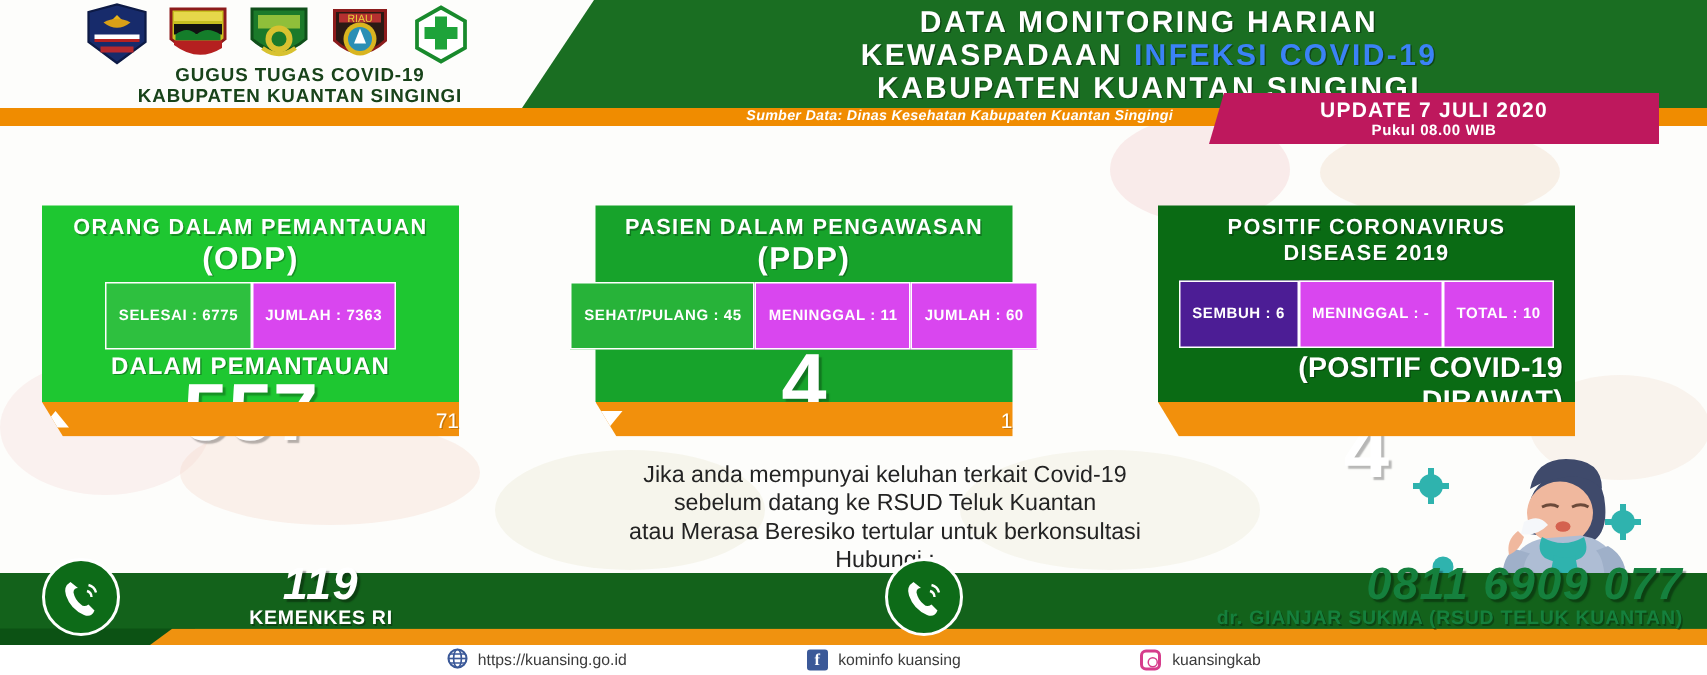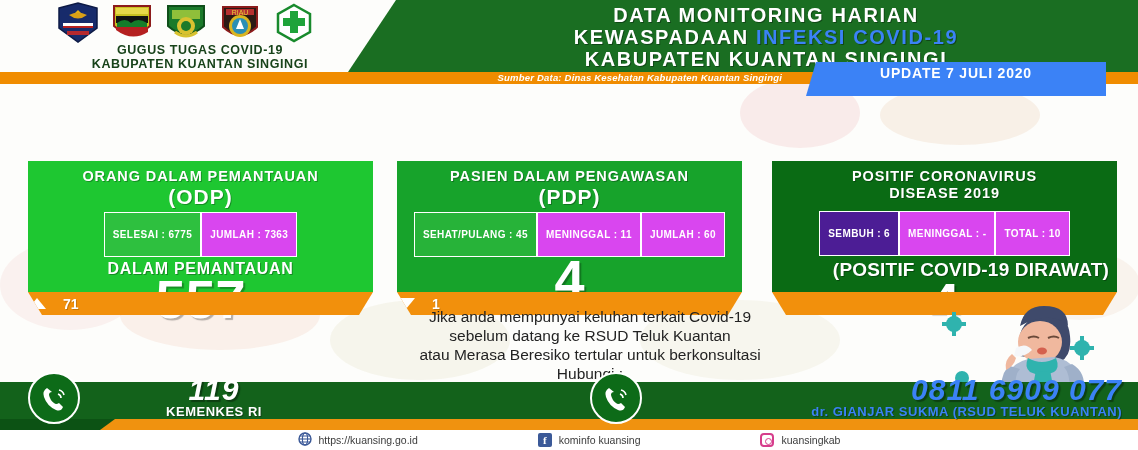--- a/index.html
+++ b/index.html
@@ -48,30 +48,30 @@
     background: #f08c00;
   }
   .source-text {
     position: absolute; left: 0; top: 72px; width: 800px; height: 12px;
     text-align: right; padding-right: 18px;
     font-size: 9.5px; font-style: italic; font-weight: bold; color: #ffffff;
     line-height: 12px; letter-spacing: .2px;
   }
   .update-box {
     position: absolute; left: 806px; top: 62px; width: 300px; height: 34px;
-    background: #3b82f6;
+    background: #be185d;
     clip-path: polygon(10px 0, 300px 0, 300px 34px, 0 34px);
     color: #ffffff; text-align: center; padding-top: 3px;
   }
   .update-line1 { font-size: 14px; font-weight: bold; letter-spacing: .8px; }
   .update-line2 { font-size: 10px; font-weight: bold; letter-spacing: .4px; margin-top: 1px; }
 
   
   .cards { position: absolute; left: 0; top: 137px; width: 1138px; height: 155px; }
-  .card { position: absolute; top: 0; width: 345px; margin-top: 24px; }
+  .card { position: absolute; top: 0; width: 278px; }
   .card1 { left: 28px; }
   .card2 { left: 397px; }
   .card3 { left: 772px; }
   .card-body {
     width: 100%; height: 131px; padding: 7px 8px 0;
     color: #ffffff; text-align: center; position: relative;
   }
   .card1 .card-body { background: #1ec731; }
   .card2 .card-body { background: #17a32b; }
   .card3 .card-body { background: #0a6b14; }
@@ -92,22 +92,22 @@
   .badge.dark { background: #d946ef; }
 
   .card-sub { font-size: 16px; font-weight: bold; letter-spacing: .7px; margin-top: 3px;
               text-shadow: 1px 1px 0 rgba(0,0,0,.3); }
   .card-sub.small { font-size: 19px; letter-spacing: .2px; text-align: right; }
   .card-num { font-size: 54px; font-weight: bold; line-height: 46px; margin-top: -2px;
               text-shadow: 2px 2px 1px rgba(0,0,0,.28); }
 
   .card-foot {
     height: 23px; background: #f2900c; color: #ffffff;
-    display: flex; align-items: center; justify-content: flex-start; gap: 17px;
-    font-size: 14px; font-weight: bold;
+    display: flex; align-items: center; justify-content: space-between; gap: 17px;
+    font-size: 14px; font-weight: normal;
     clip-path: polygon(0 0, 345px 0, 331px 23px, 14px 23px);
     text-shadow: 1px 1px 0 rgba(0,0,0,.18);
   }
   .tri-up, .tri-down { width: 0; height: 0; }
   .tri-up { border-left: 9px solid transparent; border-right: 9px solid transparent; border-bottom: 11px solid #ffffff; }
   .tri-down { border-left: 9px solid transparent; border-right: 9px solid transparent; border-top: 11px solid #ffffff; }
 
   
   .advice {
     position: absolute; left: 310px; top: 307px; width: 560px;
@@ -134,21 +134,21 @@
 
   .phone-circle {
     position: absolute; width: 52px; height: 52px; border-radius: 50%;
     background: #0d6b18; border: 2.5px solid #ffffff;
     display: flex; align-items: center; justify-content: center;
   }
   .pc-left  { left: 28px;  top: 372px; }
   .pc-right { left: 590px; top: 372px; }
 
   .phone-left { position: absolute; left: 94px; top: 374px; width: 240px; text-align: center; color: #ffffff; }
-  .phone-right { position: absolute; left: 652px; top: 374px; width: 470px; text-align: right; color: #3b82f6; }
+  .phone-right { position: absolute; left: 652px; top: 374px; width: 470px; text-align: right; color: #15803d; }
   .pnum { font-size: 30px; font-weight: bold; font-style: italic; letter-spacing: 1px; line-height: 32px;
           text-shadow: 2px 2px 1px rgba(0,0,0,.35); }
   .pcap { font-size: 13px; font-weight: bold; letter-spacing: .5px; margin-top: -2px;
           text-shadow: 1px 1px 0 rgba(0,0,0,.3); }
 
   
   .footer {
     position: absolute; left: 0; top: 430px; width: 1138px; height: 20px;
     background: #ffffff; display: flex; align-items: center; justify-content: center; gap: 120px;
   }
@@ -231,20 +231,21 @@
       <div class="h-line">DATA MONITORING HARIAN</div>
       <div class="h-line"><span>KEWASPADAAN </span><span class="h-accent">INFEKSI COVID-19</span></div>
       <div class="h-line">KABUPATEN KUANTAN SINGINGI</div>
     </div>
   </div>
 
   <div class="source-strip"></div>
   <div class="source-text">Sumber Data: Dinas Kesehatan Kabupaten Kuantan Singingi</div>
   <div class="update-box">
     <div class="update-line1">UPDATE 7 JULI 2020</div>
+    <div class="update-line2">Pukul 08.00 WIB</div>
   </div>
 
   <div class="cards">
 
     <div class="card card1">
       <div class="card-body">
         <div class="card-title">ORANG DALAM PEMANTAUAN</div>
         <div class="card-abbr">(ODP)</div>
         <div class="badges">
           <div class="badge light">SELESAI : 6775</div>

